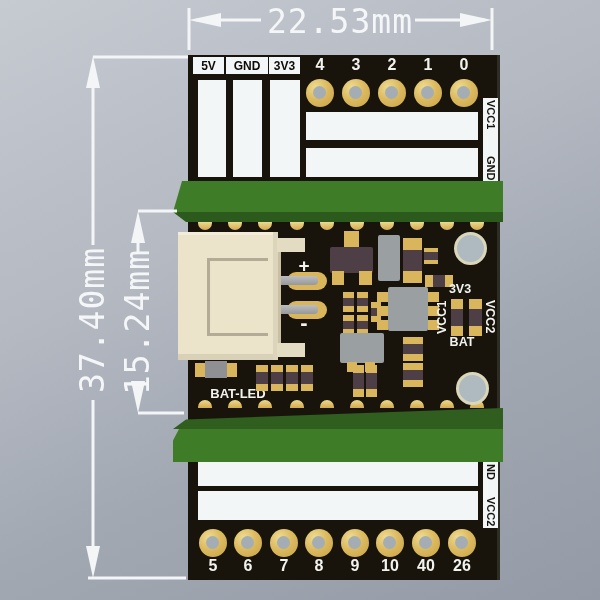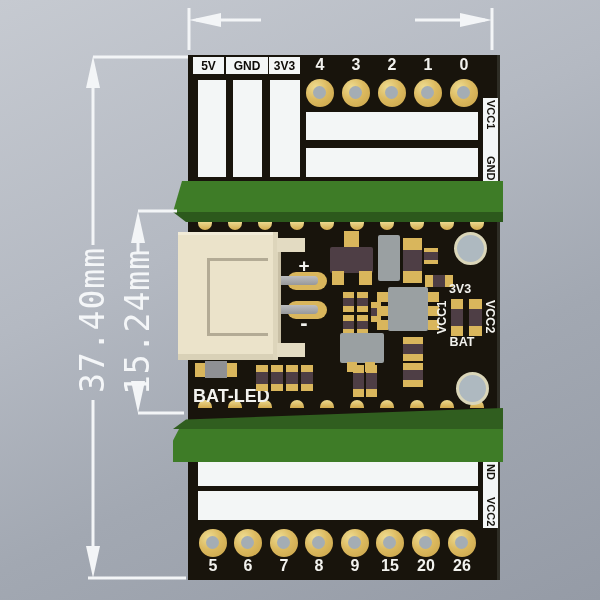--- a/index.html
+++ b/index.html
@@ -78,20 +78,21 @@
     <g fill="#f3f5f7">
       <polygon points="189,20 221,13 221,27"></polygon>
       <polygon points="492,20 460,13 460,27"></polygon>
       <polygon points="93,56 86,88 100,88"></polygon>
       <polygon points="93,578 86,546 100,546"></polygon>
       <polygon points="138,211 131,243 145,243"></polygon>
       <polygon points="138,413 131,381 145,381"></polygon>
     </g>
   </svg>
 
+  <div class="dimtext" style="left:255px;top:3px;width:170px;">22.53mm</div>
   <div class="dimtext rot" style="left:8px;top:301px;width:170px;">37.40mm</div>
   <div class="dimtext rot" style="left:53px;top:303px;width:170px;">15.24mm</div>
 
   <div id="board">
 
     <div class="lblbox" style="left:5px;top:2px;width:31px;height:17px;">
         <span>5V</span>
       </div>
     <div class="lblbox" style="left:38px;top:2px;width:42px;height:17px;">
         <span>GND</span>
@@ -199,21 +200,21 @@
 
     <div class="pv" style="left:215px;top:282px;width:20px;height:24px;border-top-width:7px;border-bottom-width:7px;"></div>
     <div class="pv" style="left:215px;top:308px;width:20px;height:24px;border-top-width:7px;border-bottom-width:7px;"></div>
 
     <div class="pv" style="left:165px;top:310px;width:11px;height:32px;border-top-width:8px;border-bottom-width:8px;"></div>
     <div class="pv" style="left:178px;top:310px;width:11px;height:32px;border-top-width:8px;border-bottom-width:8px;"></div>
 
     <div class="gold" style="left:7px;top:308px;width:10px;height:14px;"></div>
     <div style="left:17px;top:306px;width:22px;height:17px;background:#8f9094;"></div>
     <div class="gold" style="left:39px;top:308px;width:10px;height:14px;"></div>
-    <div class="silk" style="left:5px;top:331px;width:90px;font-size:18px;text-align:left;">BAT-LED</div>
+    <div class="silk" style="left:5px;top:331px;width:90px;font-size:13px;text-align:center;">BAT-LED</div>
 
     <div class="pv" style="left:68px;top:310px;width:12px;height:26px;border-top-width:7px;border-bottom-width:7px;"></div>
     <div class="pv" style="left:83px;top:310px;width:12px;height:26px;border-top-width:7px;border-bottom-width:7px;"></div>
     <div class="pv" style="left:98px;top:310px;width:12px;height:26px;border-top-width:7px;border-bottom-width:7px;"></div>
     <div class="pv" style="left:113px;top:310px;width:12px;height:26px;border-top-width:7px;border-bottom-width:7px;"></div>
 
     <div class="silk" style="left:251px;top:227px;width:42px;font-size:12.5px;">3V3</div>
     <div class="vlab ccw" style="left:247px;top:241px;width:13px;height:42px;">VCC1</div>
     <div class="pv" style="left:263px;top:244px;width:12px;height:37px;border-top-width:10px;border-bottom-width:10px;"></div>
     <div class="pv" style="left:281px;top:244px;width:13px;height:37px;border-top-width:10px;border-bottom-width:10px;"></div>
@@ -254,22 +255,22 @@
       </div>
     <div class="hole" style="left:260px;top:474px;">
         <span></span>
       </div>
 
     <div class="pinnum" style="left:11px;top:502px;width:28px;">5</div>
     <div class="pinnum" style="left:46px;top:502px;width:28px;">6</div>
     <div class="pinnum" style="left:82px;top:502px;width:28px;">7</div>
     <div class="pinnum" style="left:117px;top:502px;width:28px;">8</div>
     <div class="pinnum" style="left:153px;top:502px;width:28px;">9</div>
-    <div class="pinnum" style="left:188px;top:502px;width:28px;">15</div>
-    <div class="pinnum" style="left:224px;top:502px;width:28px;">20</div>
+    <div class="pinnum" style="left:188px;top:502px;width:28px;">10</div>
+    <div class="pinnum" style="left:224px;top:502px;width:28px;">40</div>
     <div class="pinnum" style="left:260px;top:502px;width:28px;">26</div>
 
     <div class="tblock" style="top:126px;height:41px;">
       <div class="tb-face" style="top:0;height:31px;background:#3e7c27;clip-path:polygon(9px 0,100% 0,100% 100%,0 100%);"></div>
       <div class="tb-face" style="top:31px;height:10px;background:#2c591c;clip-path:polygon(0 0,100% 0,100% 100%,13px 100%);"></div>
     </div>
     <div class="tblock" style="top:353px;height:54px;">
       <div class="tb-face" style="top:0;height:21px;background:#305e1f;clip-path:polygon(0 100%,13px 55%,100% 0,100% 100%);"></div>
       <div class="tb-face" style="top:21px;height:33px;background:#3e7c27;clip-path:polygon(6px 0,100% 0,100% 100%,0 100%,0 35%);"></div>
     </div>

